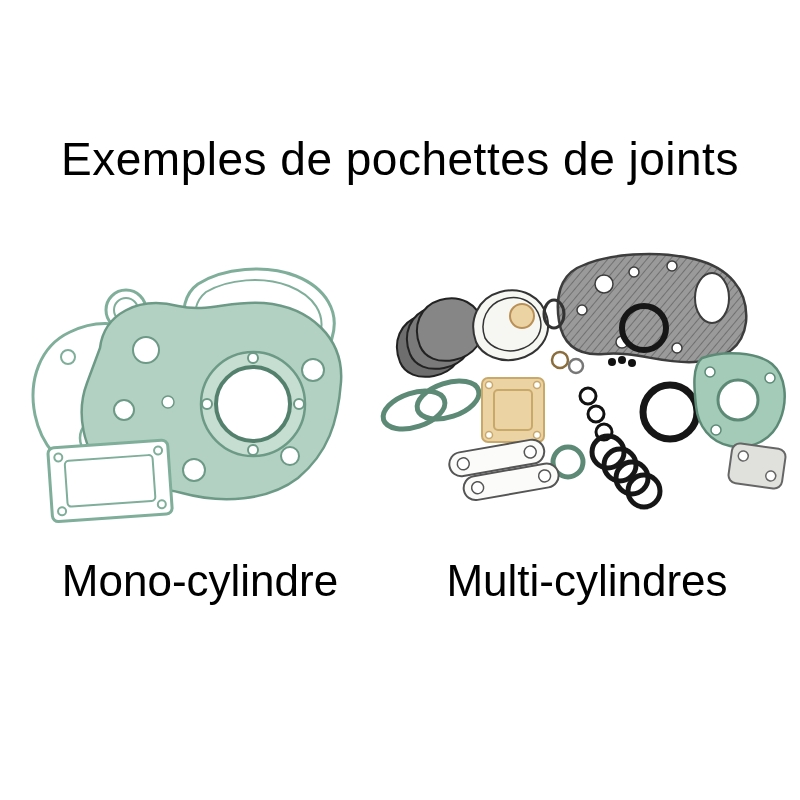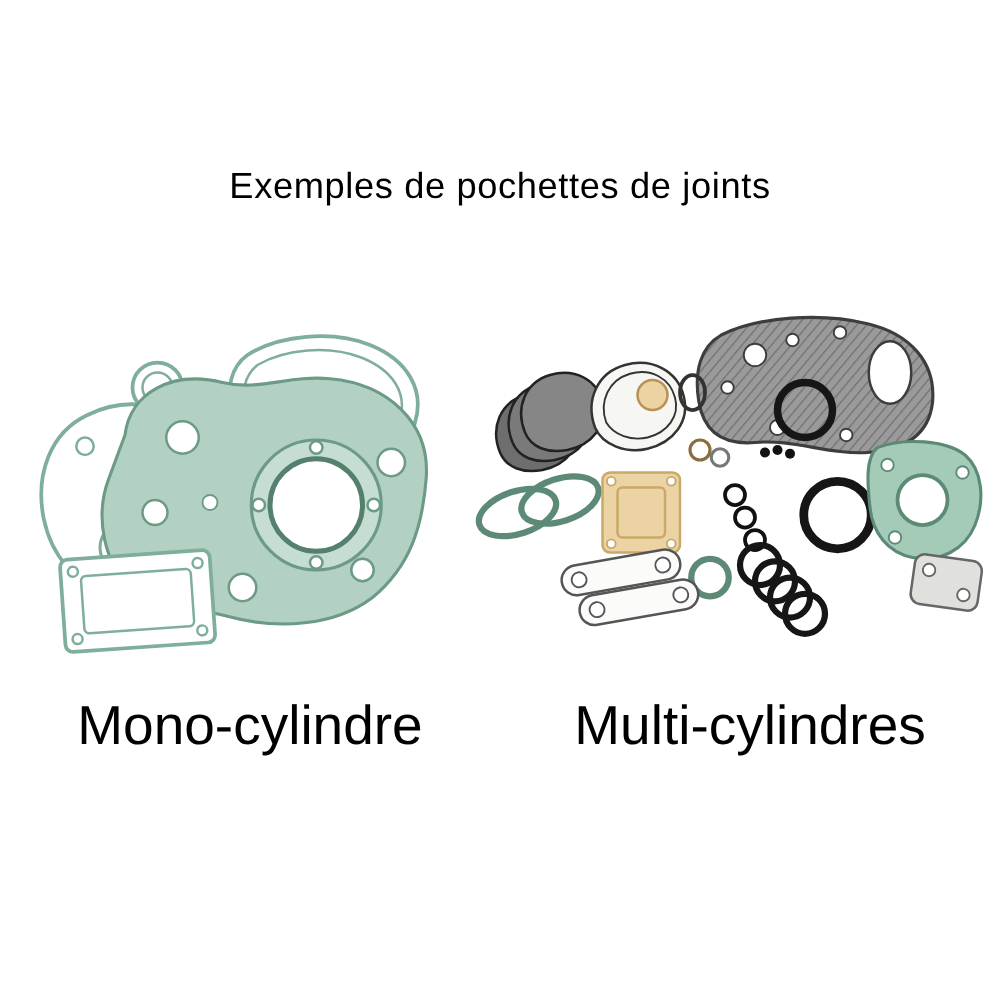--- a/index.html
+++ b/index.html
@@ -16,21 +16,21 @@
     width: 800px;
     height: 800px;
     background: #ffffff;
   }
   .title {
     position: absolute;
     top: 132px;
     left: 0;
     width: 800px;
     text-align: center;
-    font-size: 29px;
+    font-size: 46px;
     line-height: 1.18;
     color: #000000;
     letter-spacing: 0.5px;
   }
   .fig-svg-left {
     position: absolute;
     top: 252px;
     left: 8px;
   }
   .fig-svg-right {
@@ -40,21 +40,21 @@
   }
   .caption {
     position: absolute;
     top: 556px;
     width: 400px;
     text-align: center;
     font-size: 44px;
     color: #000000;
   }
   .caption-left  { left: 0; }
-  .caption-right { left: 400px; }
+  .caption-right { left: 387px; }
 </style>
 </head>
 <body>
 
 <div class="page">
 
   <div class="title">
     <div>Exemples de pochettes de joints</div>
   </div>
 

